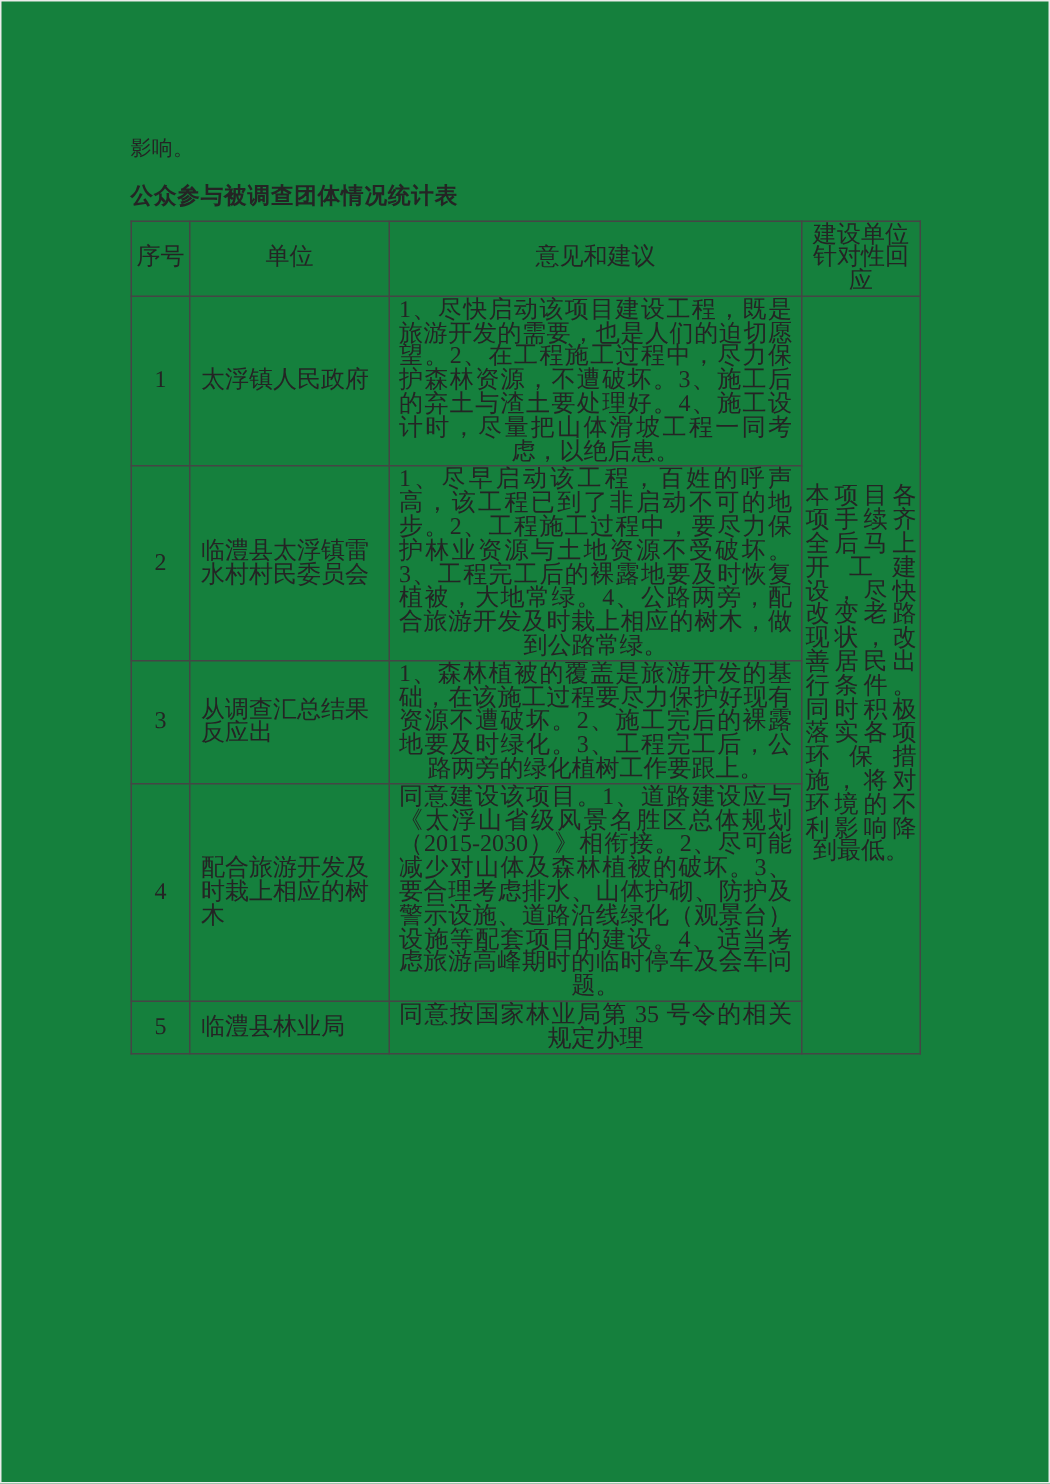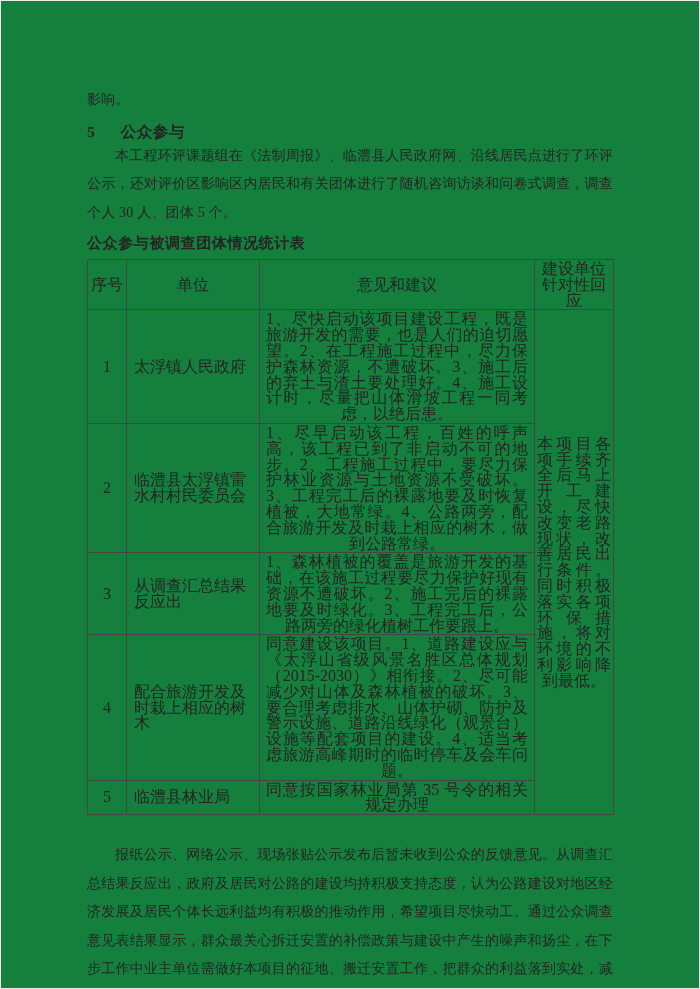--- a/index.html
+++ b/index.html
@@ -91,26 +91,21 @@
   .closing { margin-top: 26px; }
 </style>
 </head>
 <body>
 
 <div class="page">
   <div class="content">
 
     <p class="body-text">影响。</p>
 
-    <h2 class="section-heading">
-      <span class="sec-num">5</span>
-      <span>公众参与</span>
-    </h2>
 
-    <p class="body-text indent">本工程环评课题组在《法制周报》、临澧县人民政府网、沿线居民点进行了环评公示，还对评价区影响区内居民和有关团体进行了随机咨询访谈和问卷式调查，调查个人 30 人、团体 5 个。</p>
 
     <div class="table-title">公众参与被调查团体情况统计表</div>
 
     <table class="stats-table">
       <colgroup>
         <col class="c-no">
           <col class="c-unit">
           <col class="c-op">
           <col class="c-resp">
       </colgroup>
@@ -145,16 +140,15 @@
           <td class="cell-opinion">同意建设该项目。1、道路建设应与《太浮山省级风景名胜区总体规划（2015-2030）》相衔接。2、尽可能减少对山体及森林植被的破坏。3、要合理考虑排水、山体护砌、防护及警示设施、道路沿线绿化（观景台）设施等配套项目的建设。4、适当考虑旅游高峰期时的临时停车及会车问题。</td>
         </tr>
         <tr class="r5">
           <td class="cell-no">5</td>
           <td class="cell-unit">临澧县林业局</td>
           <td class="cell-opinion">同意按国家林业局第 35 号令的相关规定办理</td>
         </tr>
       </tbody>
     </table>
 
-    <p class="body-text indent closing">报纸公示、网络公示、现场张贴公示发布后暂未收到公众的反馈意见。从调查汇总结果反应出，政府及居民对公路的建设均持积极支持态度，认为公路建设对地区经济发展及居民个体长远利益均有积极的推动作用，希望项目尽快动工。通过公众调查意见表结果显示，群众最关心拆迁安置的补偿政策与建设中产生的噪声和扬尘，在下步工作中业主单位需做好本项目的征地、搬迁安置工作，把群众的利益落到实处，减小纠纷，确保移民生产、生活得到妥善安排；同时将项目对环境的污染尽可能的降至最低程度。</p>
 
   </div>
 </div>
 
 </body></html>

